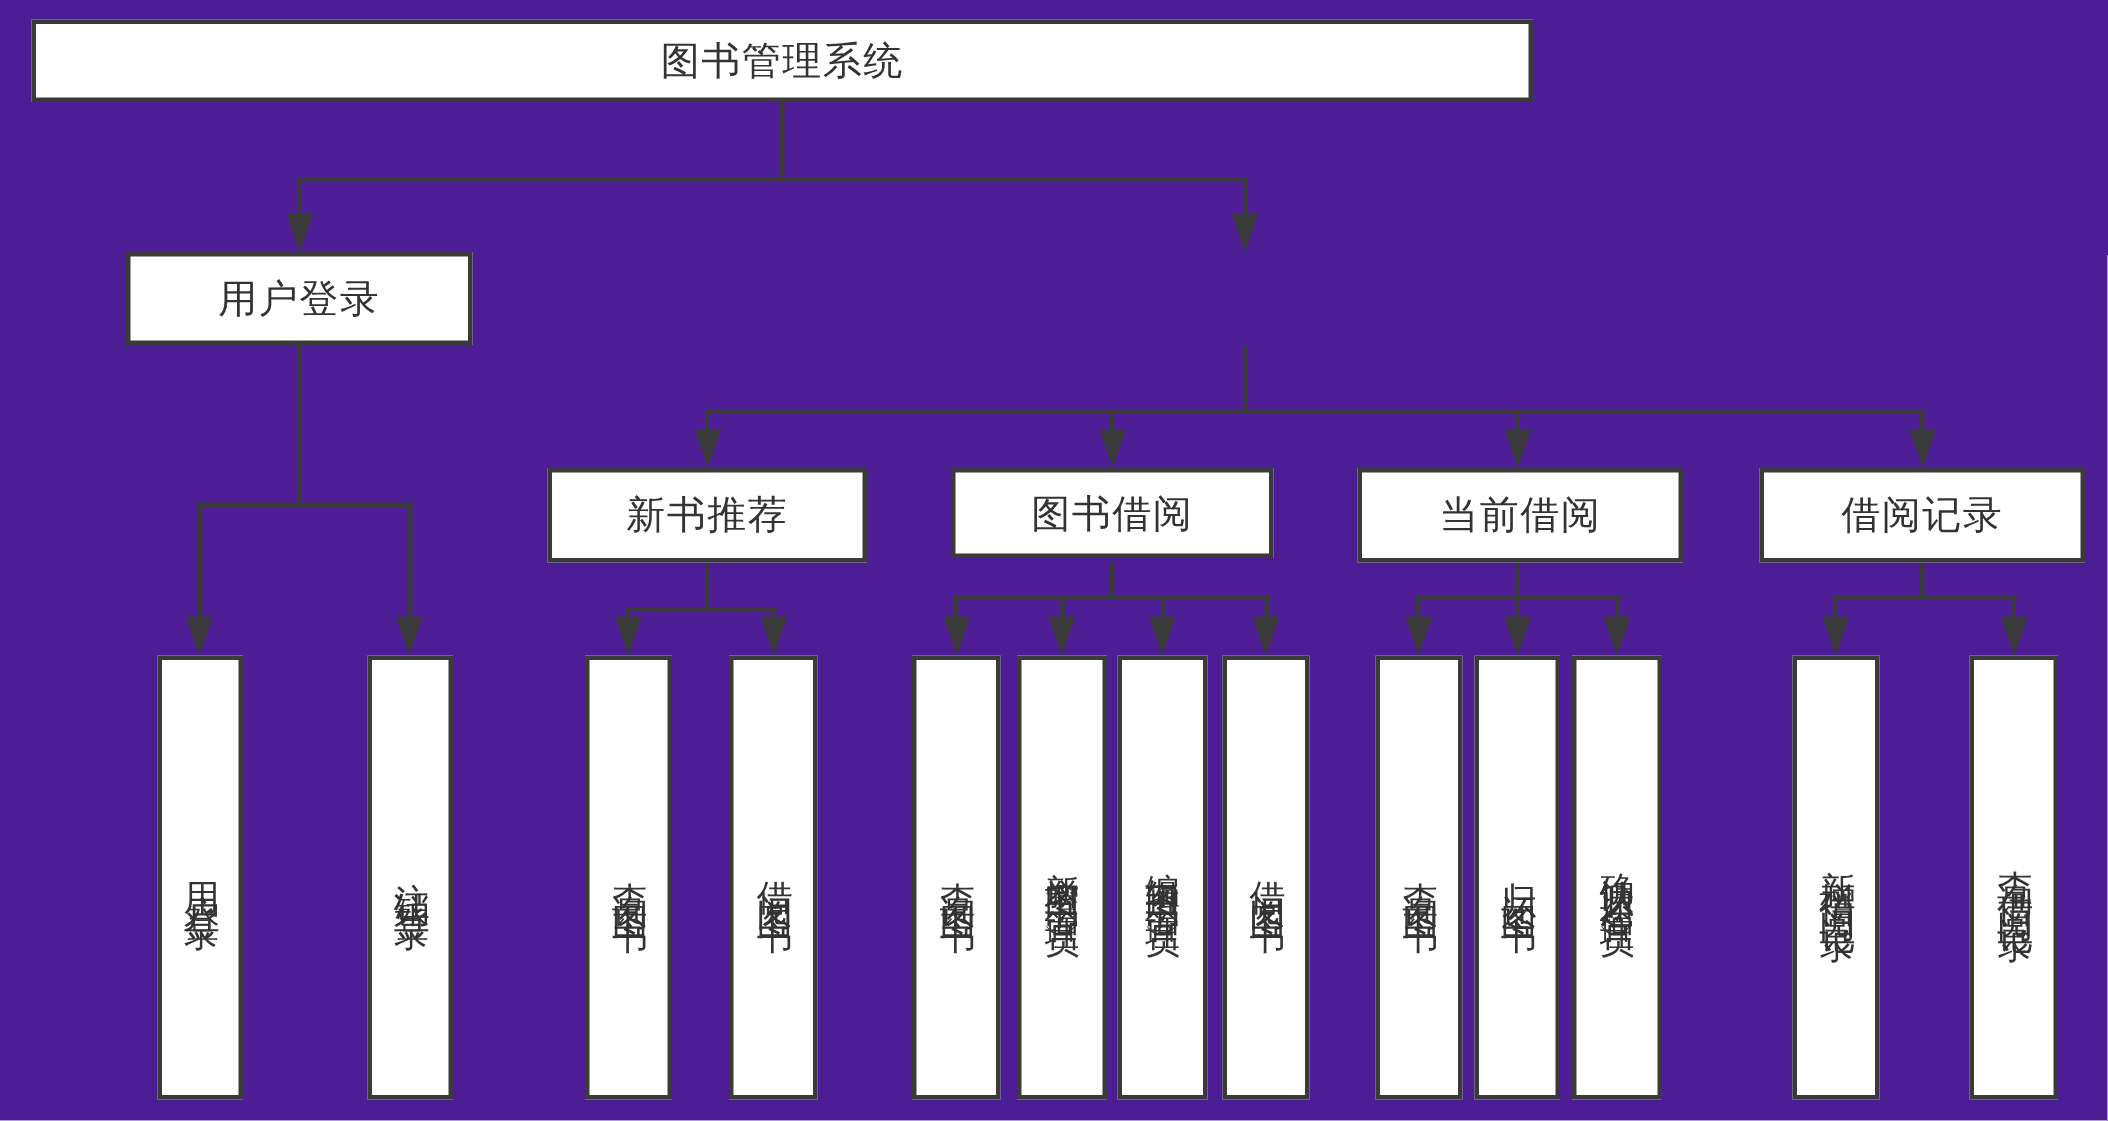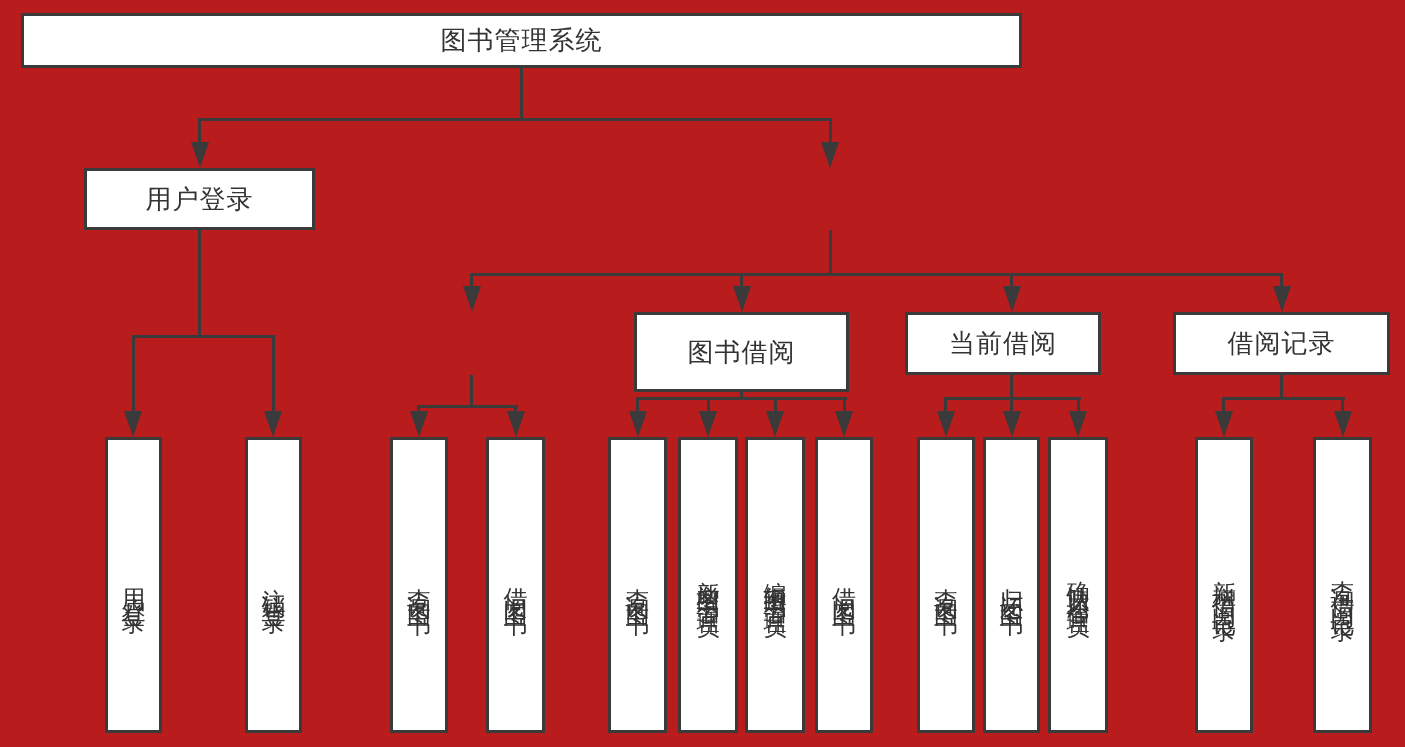--- a/index.html
+++ b/index.html
@@ -1,17 +1,17 @@
 <!DOCTYPE html>
 <html><head>
 <meta charset="utf-8">
 <style>
   html,body{margin:0;padding:0;background:#fff;}
   .canvas{
-    position:relative;width:1405px;height:747px;background:#b91c1c;
+    position:relative;width:1405px;height:747px;background:#4c1d95;
     font-family:"Liberation Sans","DejaVu Sans",sans-serif;
     color:#333333;overflow:hidden;
   }
   .box{
     position:absolute;background:#ffffff;border:3px solid #3a3a3a;
     display:flex;align-items:center;justify-content:center;
     box-sizing:border-box;z-index:10;
   }
   .node-label{font-size:26px;letter-spacing:1px;white-space:nowrap;color:#333;}
   .leaf{z-index:10;}
@@ -63,24 +63,27 @@
   <div class="hline" style="left:470px;top:273px;width:813px;"></div>
   <div class="vline" style="left:470px;top:273px;height:18px;"></div>
   <div class="vline" style="left:740px;top:273px;height:18px;"></div>
   <div class="vline" style="left:1010px;top:273px;height:18px;"></div>
   <div class="vline" style="left:1280px;top:273px;height:18px;"></div>
   <div class="arrow" style="left:463px;top:286px;"></div>
   <div class="arrow" style="left:733px;top:286px;"></div>
   <div class="arrow" style="left:1003px;top:286px;"></div>
   <div class="arrow" style="left:1273px;top:286px;"></div>
 
-  <div class="box" style="left:634px;top:312px;width:215px;height:80px;justify-content:center;">
+  <div class="box" style="left:365px;top:312px;width:213px;height:63px;">
+    <span class="node-label">新书推荐</span>
+  </div>
+  <div class="box" style="left:634px;top:312px;width:215px;height:60px;justify-content:center;">
     <span class="node-label">图书借阅</span>
   </div>
-  <div class="box" style="left:905px;top:312px;width:196px;height:63px;">
+  <div class="box" style="left:905px;top:312px;width:217px;height:63px;">
     <span class="node-label">当前借阅</span>
   </div>
   <div class="box" style="left:1173px;top:312px;width:217px;height:63px;">
     <span class="node-label">借阅记录</span>
   </div>
 
   <div class="vline" style="left:470px;top:375px;height:33px;"></div>
   <div class="hline" style="left:417px;top:405px;width:101px;"></div>
   <div class="vline" style="left:417px;top:405px;height:16px;"></div>
   <div class="vline" style="left:514px;top:405px;height:16px;"></div>

